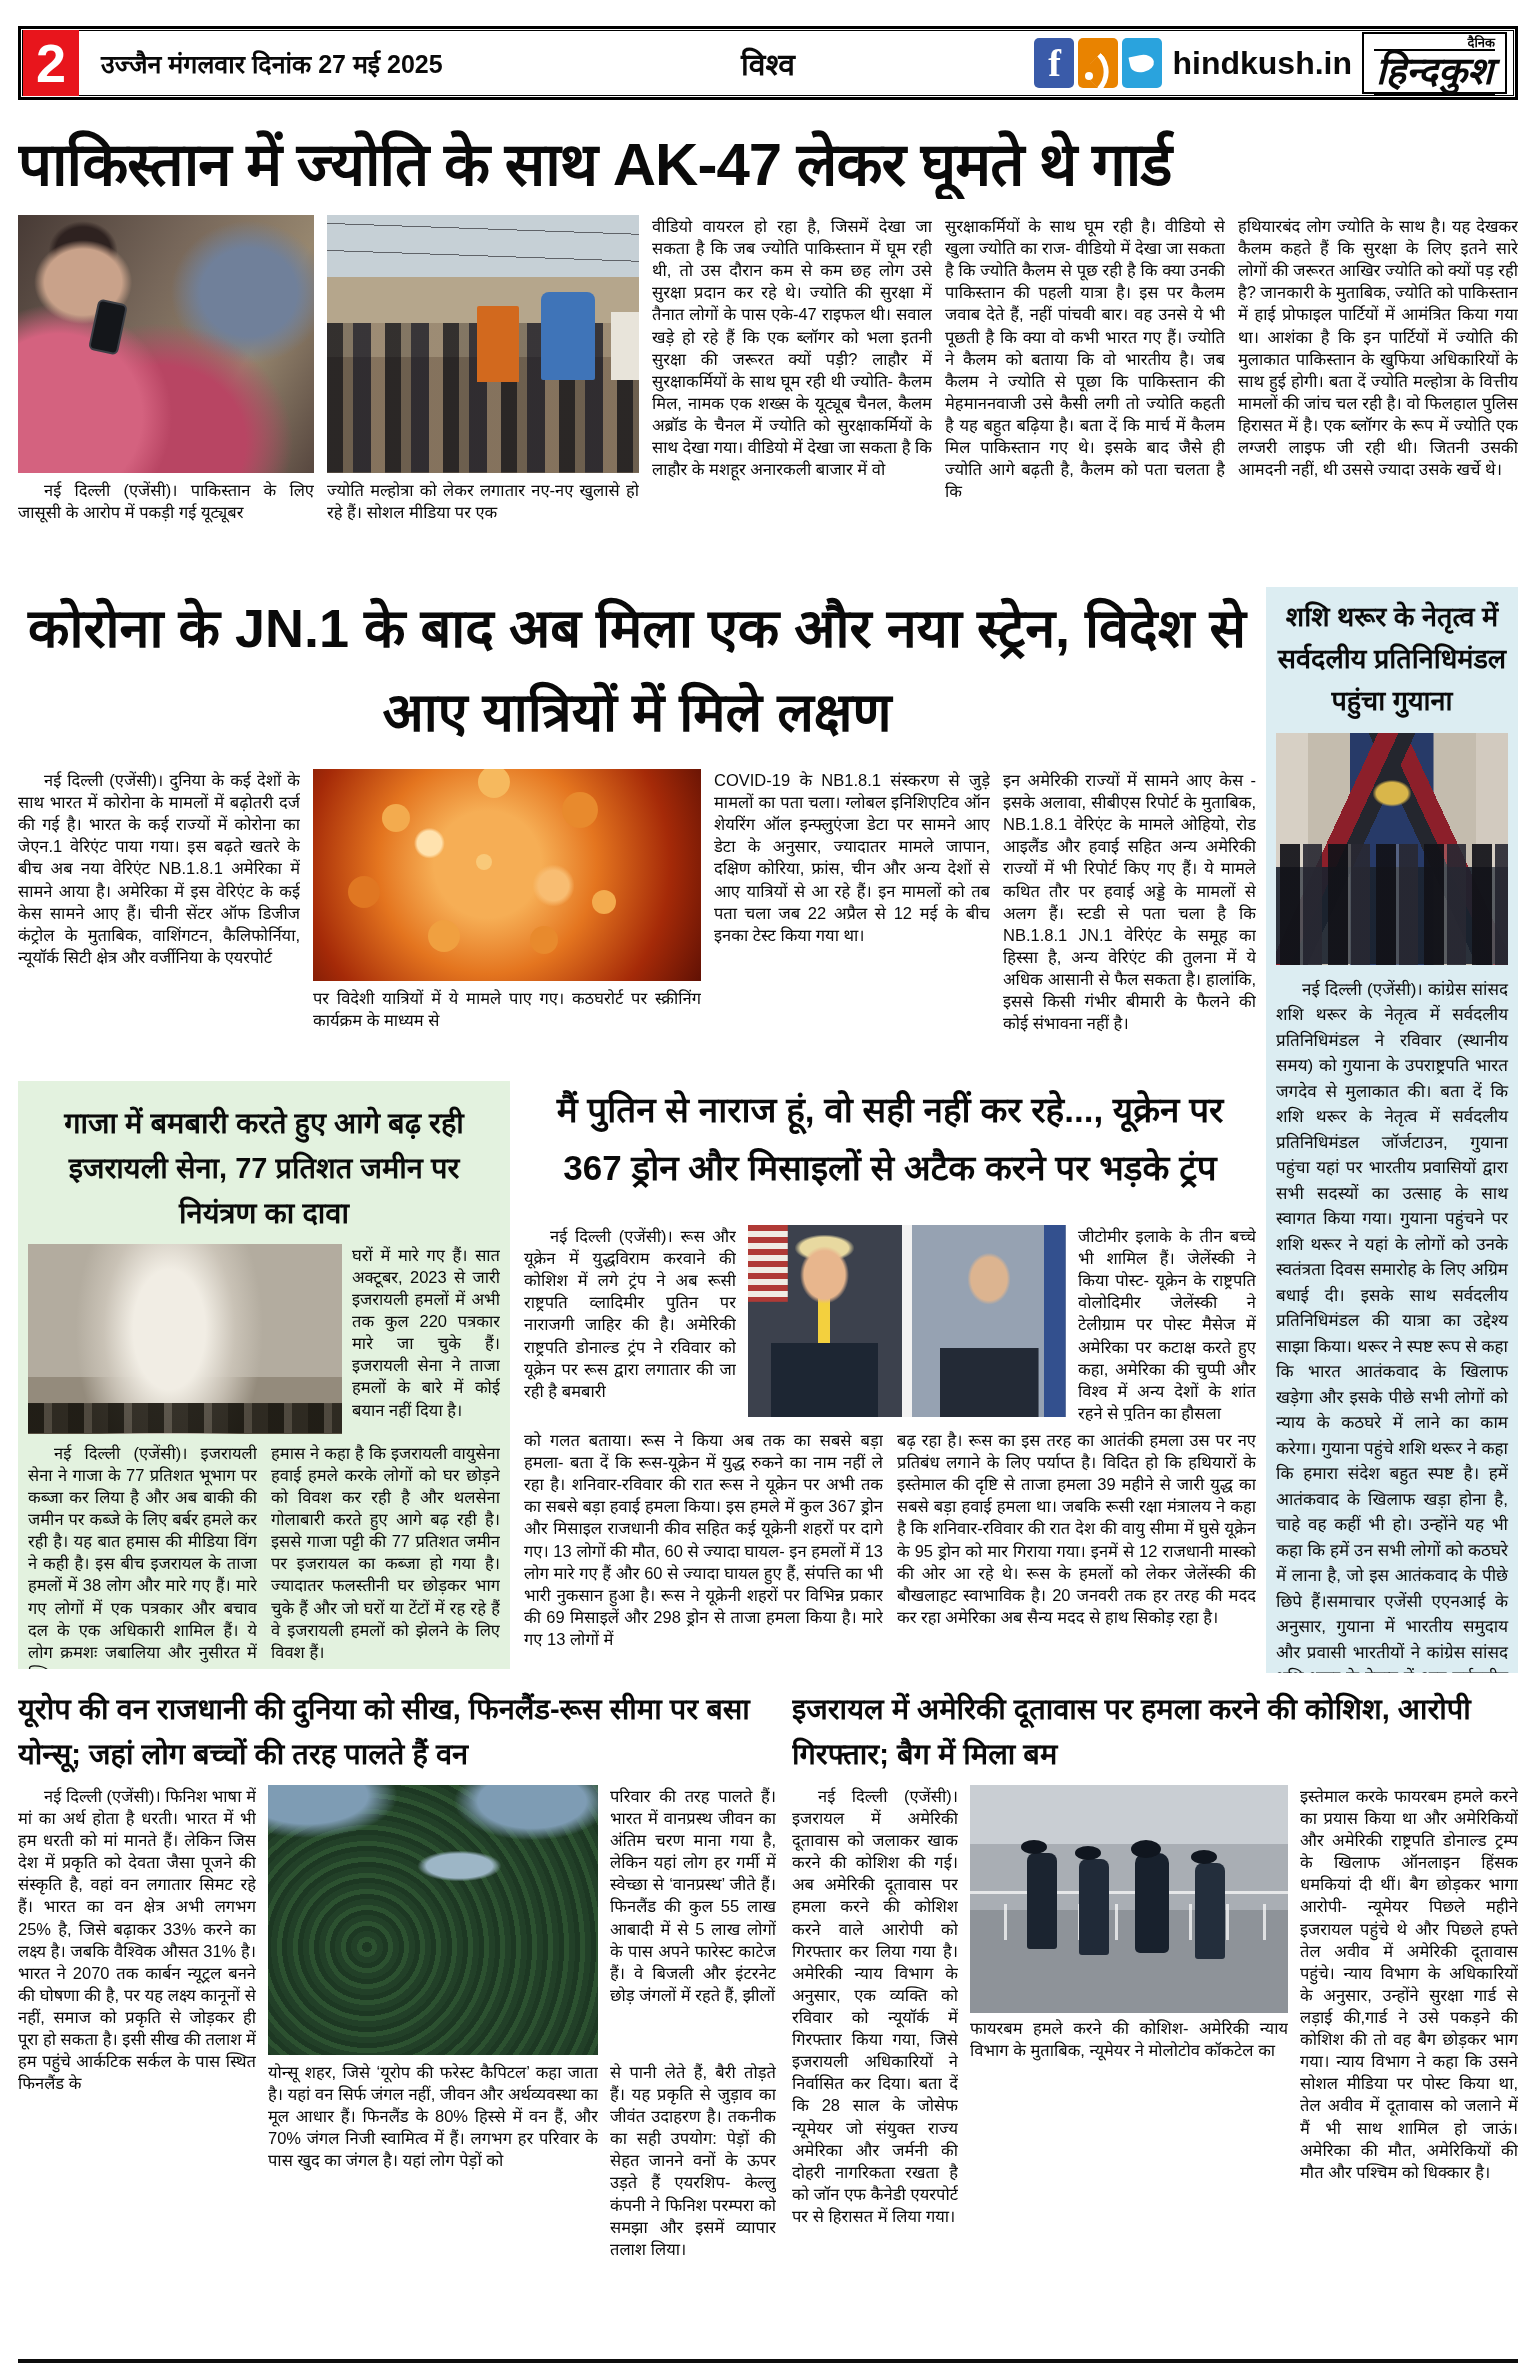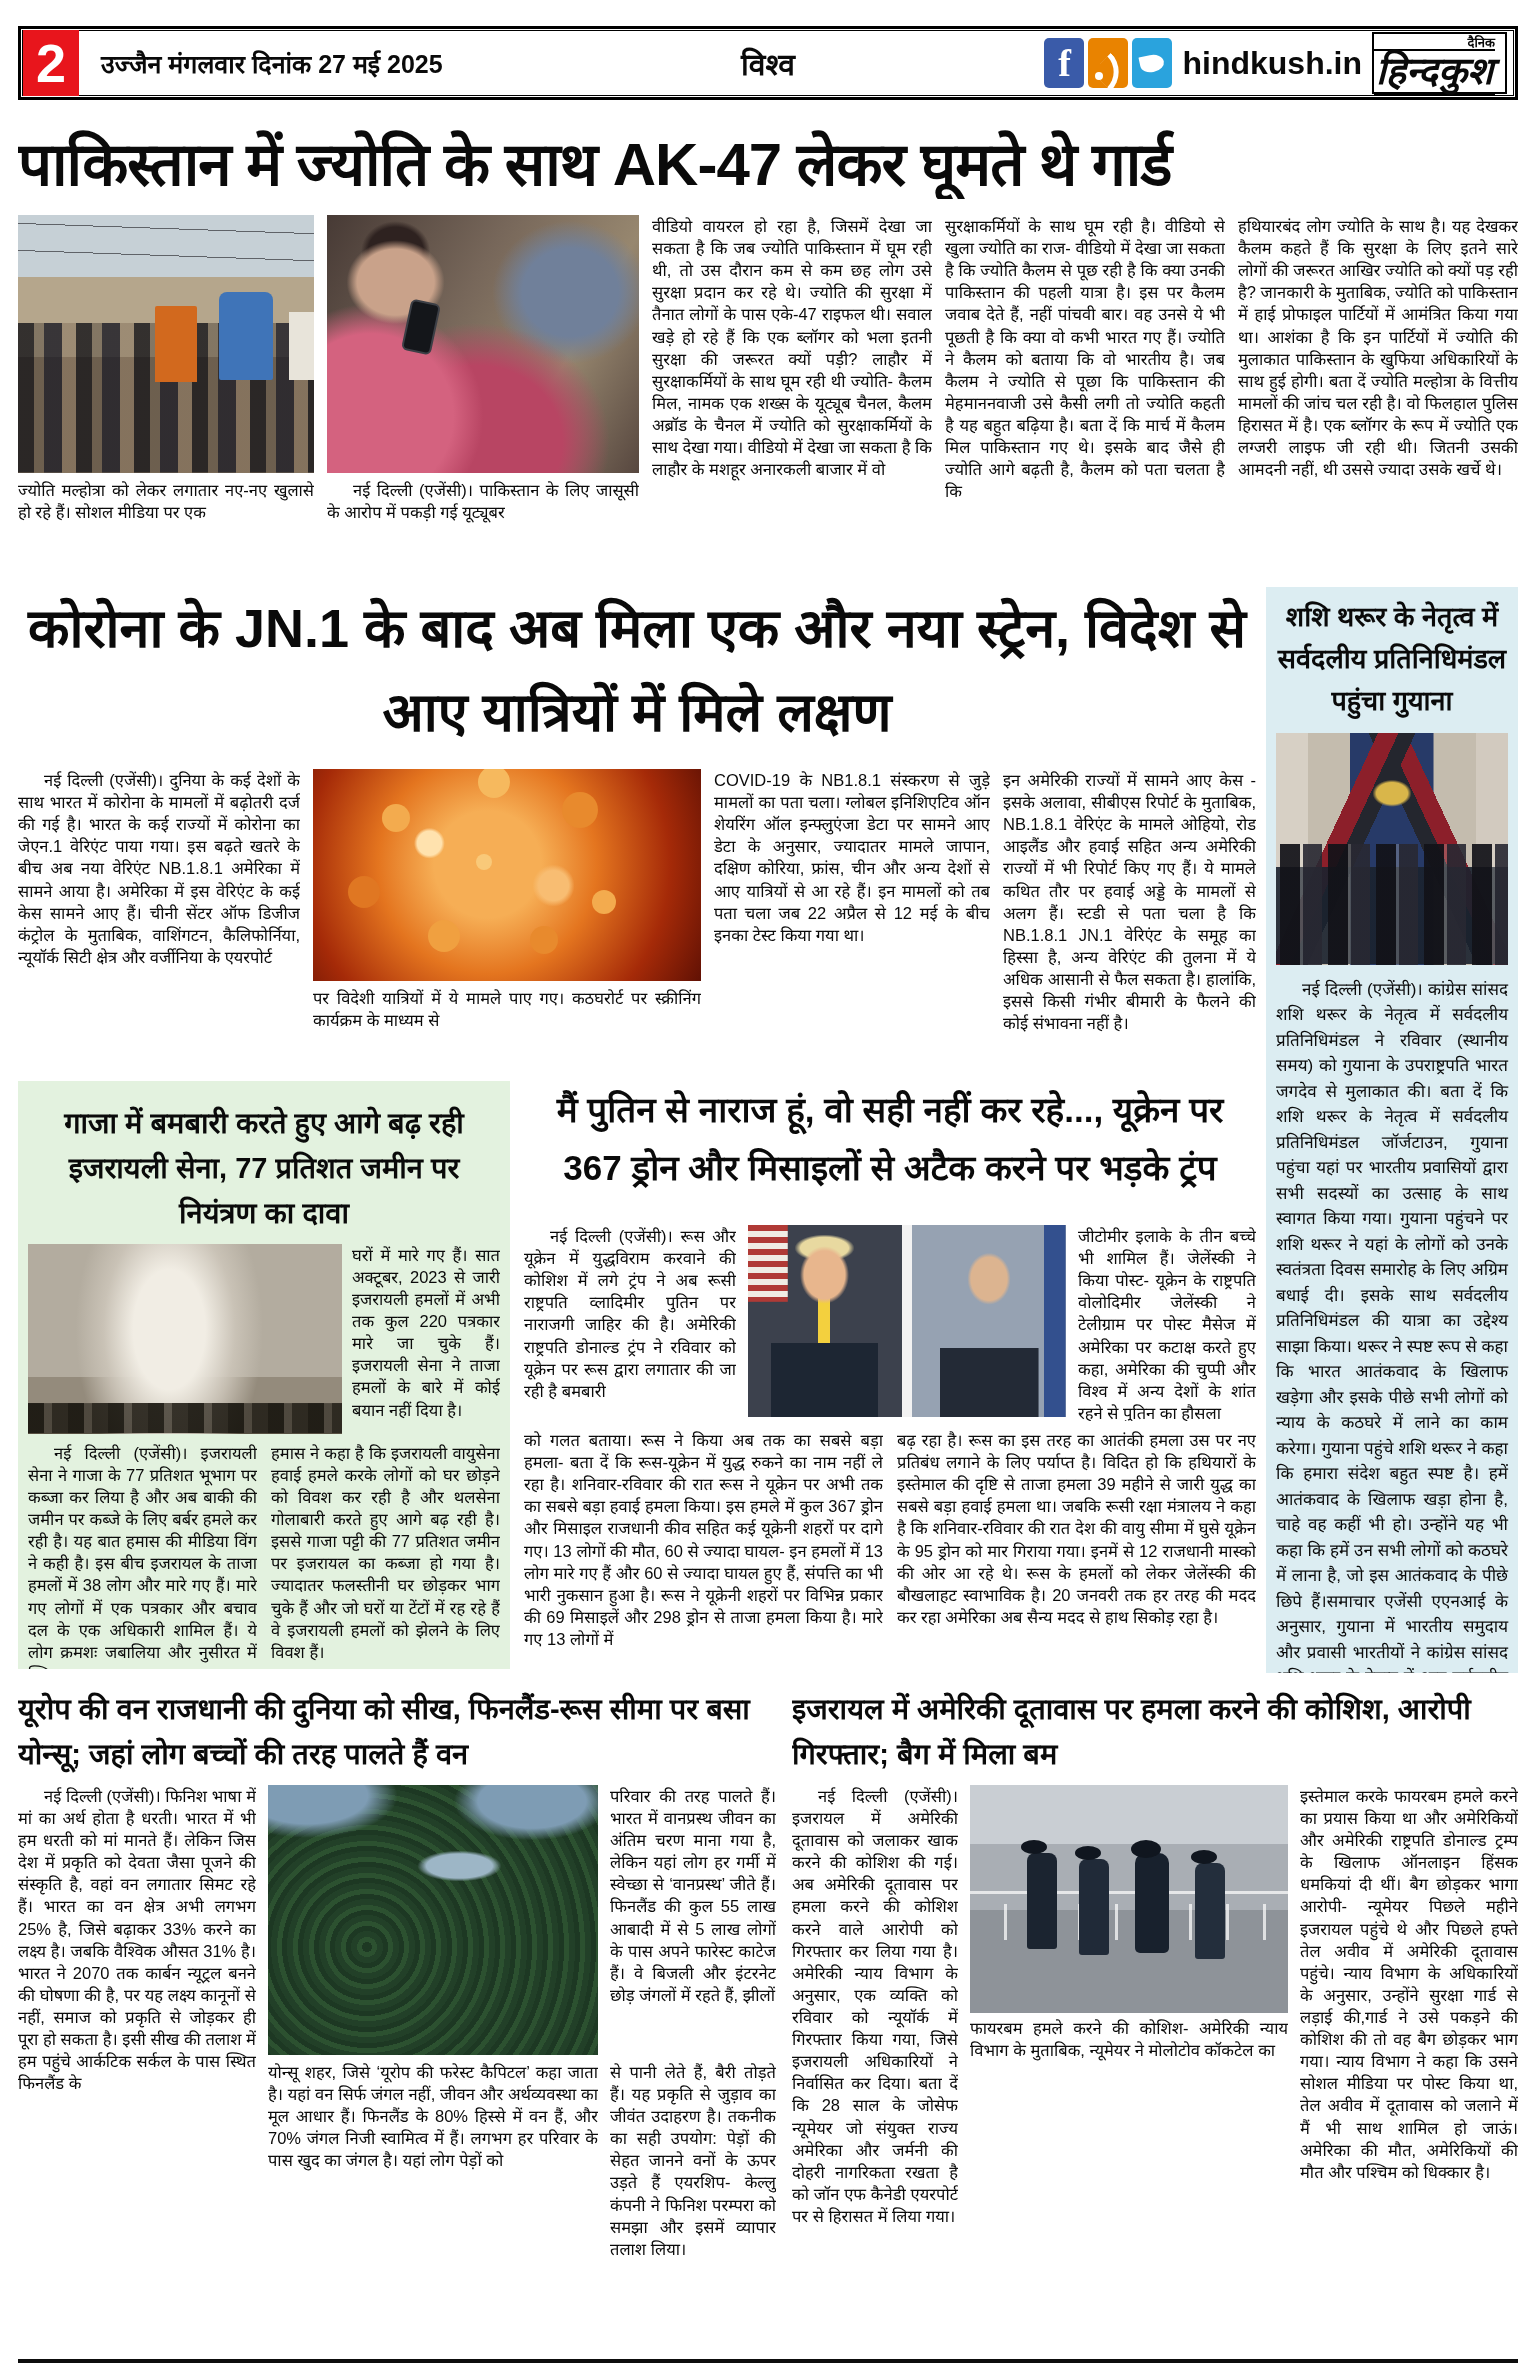--- a/index.html
+++ b/index.html
@@ -18,21 +18,21 @@
   .social { display:flex; gap:4px; align-items:center; }
   .s-icon { width:40px; height:50px; border-radius:5px; position:relative; display:flex; align-items:center; justify-content:center; }
   .icon-fb { background:#3a5ba9; color:#fff; font-family:"Liberation Serif","DejaVu Serif",serif; font-size:38px; font-weight:700; }
   .icon-rss { background:#e98300; }
   .icon-rss::before { content:""; position:absolute; left:7px; bottom:8px; width:8px; height:8px; background:#fff; border-radius:50%; }
   .icon-rss::after { content:""; position:absolute; left:7px; bottom:8px; width:22px; height:22px;
     border-top:5px solid #fff; border-right:5px solid #fff; border-top-right-radius:100%; transform:rotate(45deg); transform-origin:30% 70%; }
   .icon-tw { background:#2aa3dd; }
   .icon-tw::before { content:""; width:24px; height:17px; background:#fff; border-radius:2% 75% 70% 70%; transform:rotate(-12deg); }
   .website { font-size:32px; font-weight:700; }
-  .logo-box { border:2px solid #000; padding:2px 10px 4px 0; height:62px; text-align:right; background:#fff; }
+  .logo-box { border:2px solid #000; padding:2px 10px 4px 10px; height:62px; text-align:right; background:#fff; }
   .logo-tagline { display:block; font-size:13px; font-weight:700; line-height:1; }
   .logo-title { display:block; font-size:38px; font-weight:800; font-style:italic; line-height:1.1;
     border-top:2px solid #000; border-bottom:3px solid #000; padding:0 2px; }
 
   
   .hl-xl { font-size:60px; font-weight:800; letter-spacing:-1px; white-space:nowrap; overflow:hidden;
     margin:30px 0 16px 0; line-height:1.15; }
   .hl-l  { font-size:54px; font-weight:800; text-align:center; line-height:1.55; height:178px; overflow:hidden; }
   .hl-m  { font-size:35px; font-weight:800; text-align:center; line-height:1.65; height:128px; overflow:hidden; }
   .hl-s  { font-size:29px; font-weight:800; line-height:1.55; overflow:hidden; }
@@ -164,26 +164,26 @@
       <div class="logo-box">
         <span class="logo-tagline">दैनिक</span>
         <span class="logo-title">हिन्दकुश</span>
       </div>
     </div>
   </header>
 
   <h1 class="hl-xl">पाकिस्तान में ज्योति के साथ AK-47 लेकर घूमते थे गार्ड</h1>
   <section class="lead-grid">
     <div>
+      <div class="photo ph-h258 ph-selfie"></div>
+      <p class="cap ind">नई दिल्ली (एजेंसी)। पाकिस्तान के लिए जासूसी के आरोप में पकड़ी गई यूट्यूबर</p>
+    </div>
+    <div>
       <div class="photo ph-h258 ph-street"></div>
       <p class="cap">ज्योति मल्होत्रा को लेकर लगातार नए-नए खुलासे हो रहे हैं। सोशल मीडिया पर एक</p>
-    </div>
-    <div>
-      <div class="photo ph-h258 ph-selfie"></div>
-      <p class="cap ind">नई दिल्ली (एजेंसी)। पाकिस्तान के लिए जासूसी के आरोप में पकड़ी गई यूट्यूबर</p>
     </div>
     <p class="bt">वीडियो वायरल हो रहा है, जिसमें देखा जा सकता है कि जब ज्योति पाकिस्तान में घूम रही थी, तो उस दौरान कम से कम छह लोग उसे सुरक्षा प्रदान कर रहे थे। ज्योति की सुरक्षा में तैनात लोगों के पास एके-47 राइफल थी। सवाल खड़े हो रहे हैं कि एक ब्लॉगर को भला इतनी सुरक्षा की जरूरत क्यों पड़ी? लाहौर में सुरक्षाकर्मियों के साथ घूम रही थी ज्योति- कैलम मिल, नामक एक शख्स के यूट्यूब चैनल, कैलम अब्रॉड के चैनल में ज्योति को सुरक्षाकर्मियों के साथ देखा गया। वीडियो में देखा जा सकता है कि लाहौर के मशहूर अनारकली बाजार में वो</p>
     <p class="bt">सुरक्षाकर्मियों के साथ घूम रही है। वीडियो से खुला ज्योति का राज- वीडियो में देखा जा सकता है कि ज्योति कैलम से पूछ रही है कि क्या उनकी पाकिस्तान की पहली यात्रा है। इस पर कैलम जवाब देते हैं, नहीं पांचवी बार। वह उनसे ये भी पूछती है कि क्या वो कभी भारत गए हैं। ज्योति ने कैलम को बताया कि वो भारतीय है। जब कैलम ने ज्योति से पूछा कि पाकिस्तान की मेहमाननवाजी उसे कैसी लगी तो ज्योति कहती है यह बहुत बढ़िया है। बता दें कि मार्च में कैलम मिल पाकिस्तान गए थे। इसके बाद जैसे ही ज्योति आगे बढ़ती है, कैलम को पता चलता है कि</p>
     <p class="bt">हथियारबंद लोग ज्योति के साथ है। यह देखकर कैलम कहते हैं कि सुरक्षा के लिए इतने सारे लोगों की जरूरत आखिर ज्योति को क्यों पड़ रही है? जानकारी के मुताबिक, ज्योति को पाकिस्तान में हाई प्रोफाइल पार्टियों में आमंत्रित किया गया था। आशंका है कि इन पार्टियों में ज्योति की मुलाकात पाकिस्तान के खुफिया अधिकारियों के साथ हुई होगी। बता दें ज्योति मल्होत्रा के वित्तीय मामलों की जांच चल रही है। वो फिलहाल पुलिस हिरासत में है। एक ब्लॉगर के रूप में ज्योति एक लग्जरी लाइफ जी रही थी। जितनी उसकी आमदनी नहीं, थी उससे ज्यादा उसके खर्चे थे।</p>
   </section>
 
   <div class="mid-wrap">
     <div>
 
       <section>

